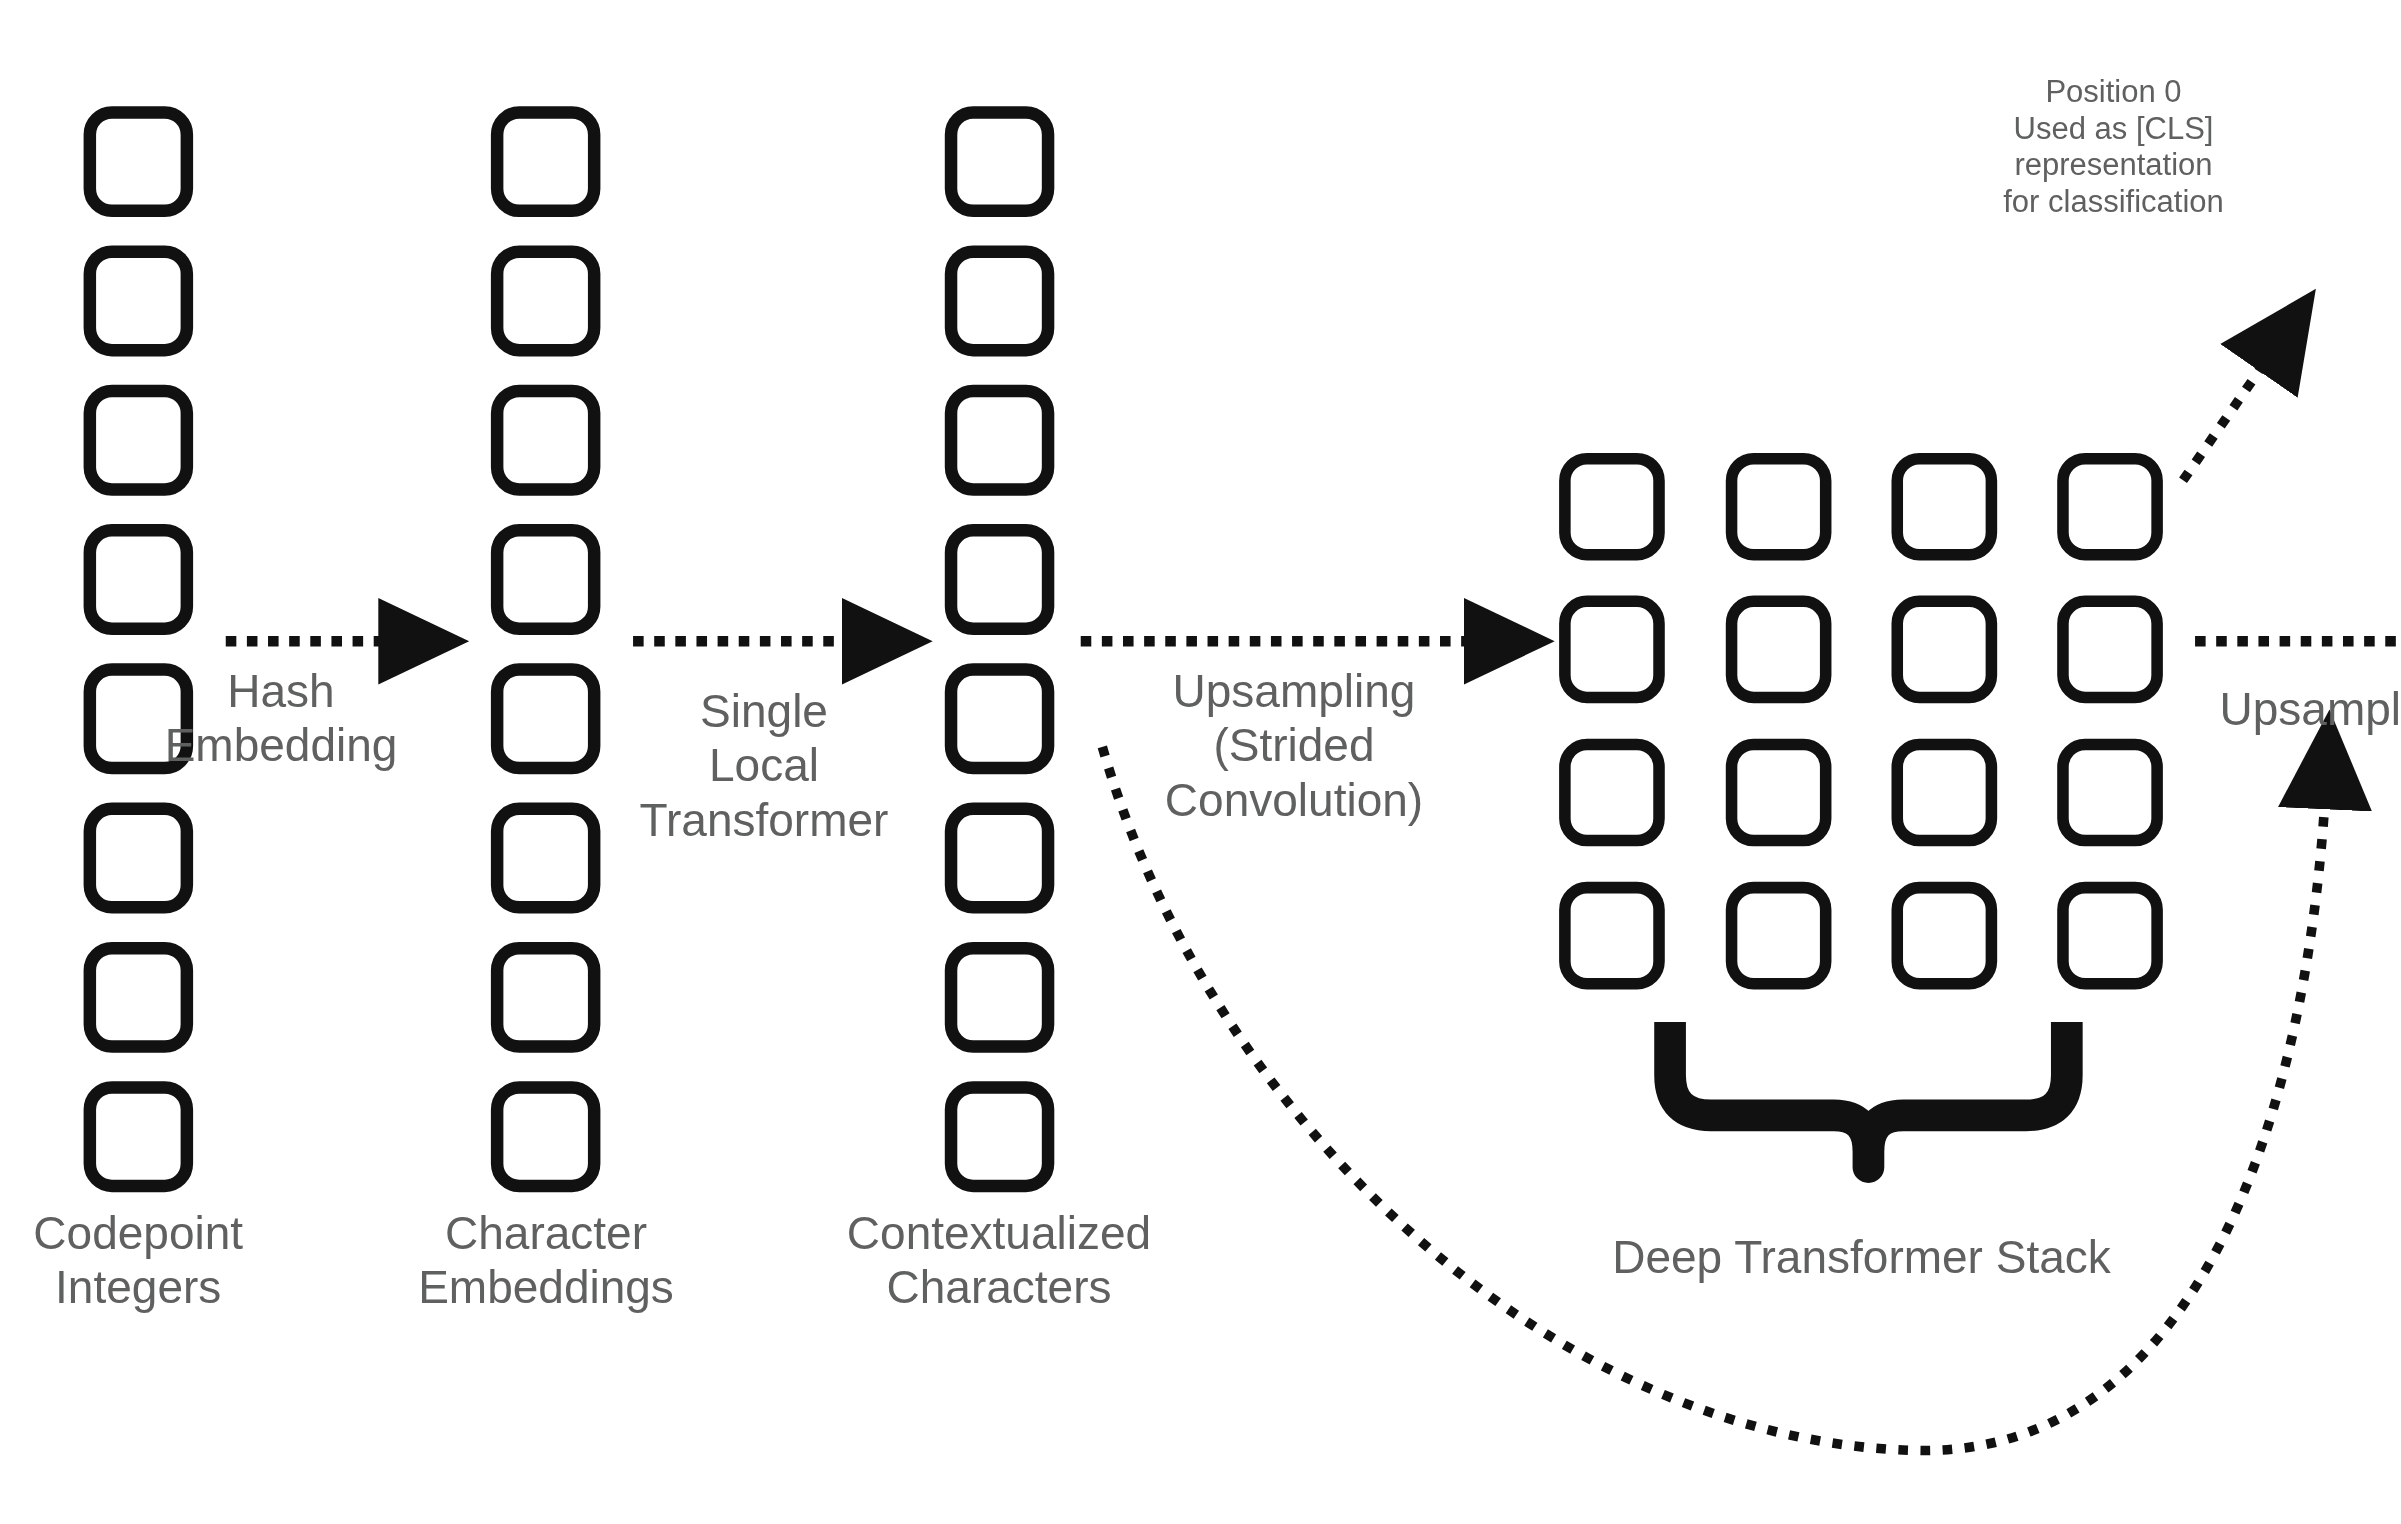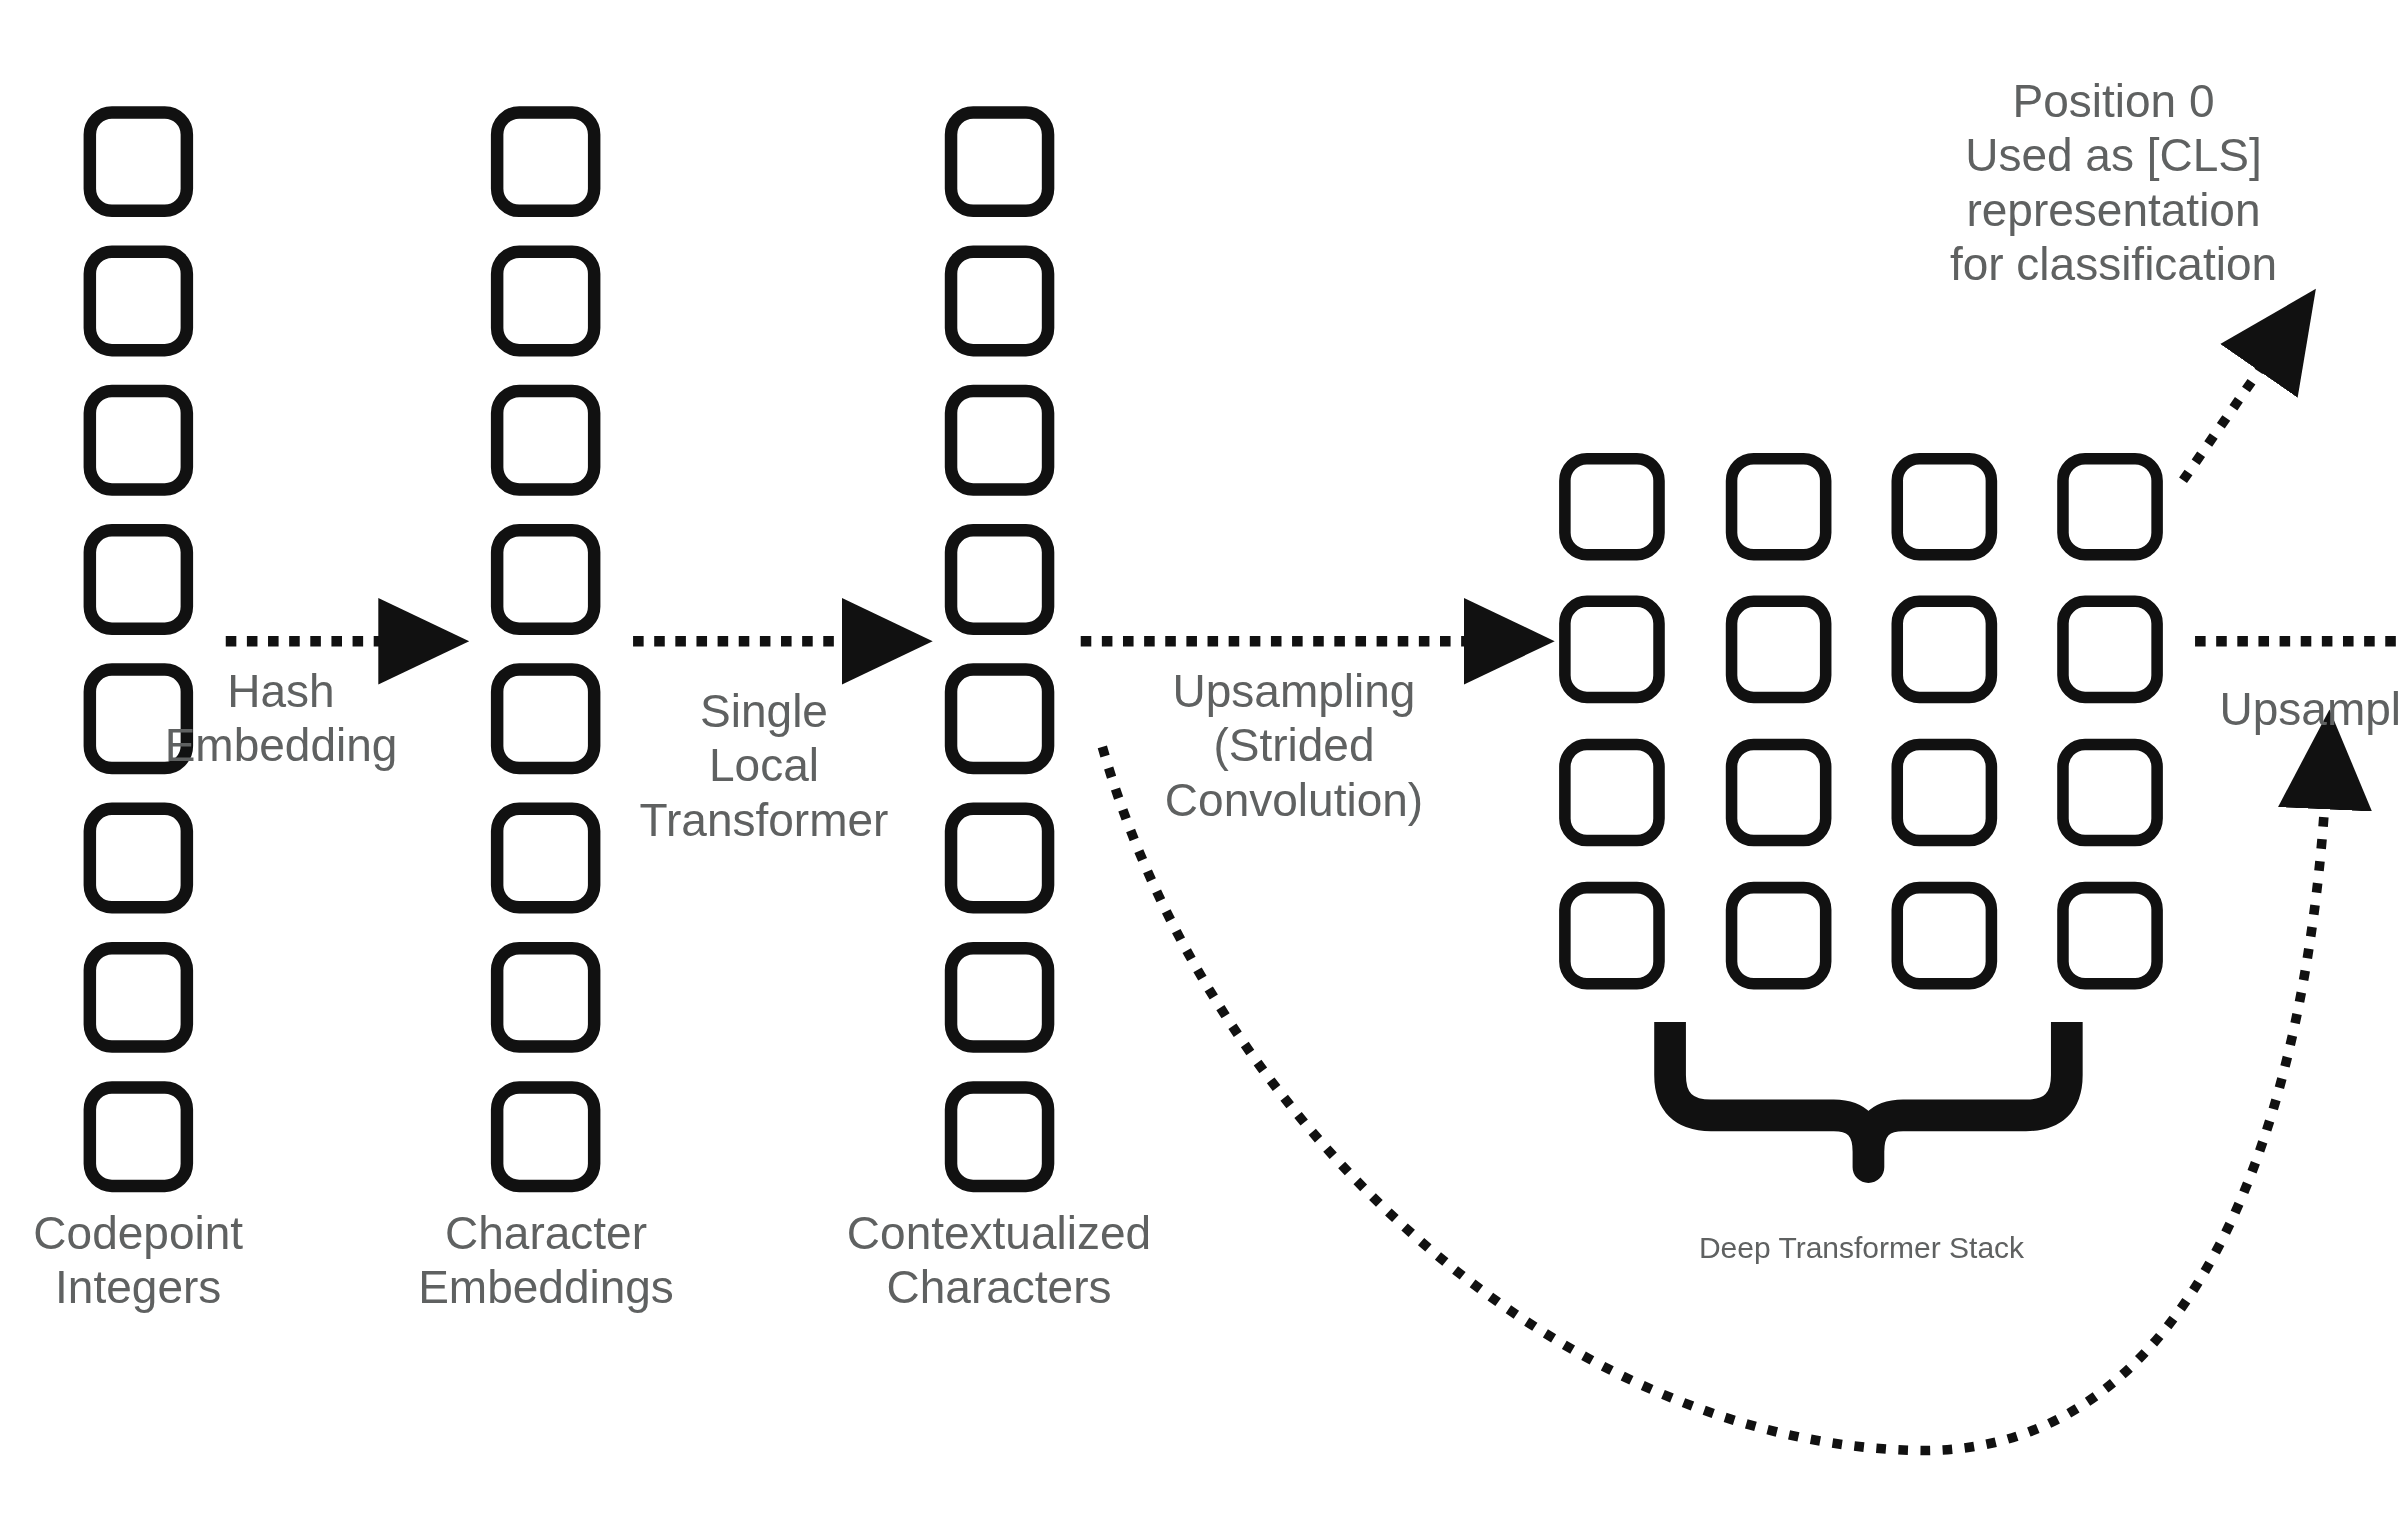--- a/index.html
+++ b/index.html
@@ -21,29 +21,29 @@
     position: absolute;
     top: 0;
     left: 0;
     width: 3307px;
     height: 1525px;
   }
   .lbl {
     position: absolute;
     color: #5f6161;
     font-family: "Liberation Sans", sans-serif;
-    font-size: 46px;
+    font-size: 31px;
     line-height: 1.18;
     text-align: center;
     white-space: pre-line;
     letter-spacing: 0px;
   }
   .lbl.arrowlbl { font-size: 46px; }
   .lbl.collbl { font-size: 46px; }
-  .lbl.stacklbl { font-size: 30px; }
+  .lbl.stacklbl { font-size: 46px; }
 </style>
 </head>
 <body>
 
 <div id="stage">
 
   <svg id="canvas" viewBox="0 0 6885 3175" xmlns="http://www.w3.org/2000/svg">
     <defs>
       <marker id="arrowhead" markerWidth="9" markerHeight="9" refX="4.2" refY="4.5" orient="auto" markerUnits="strokeWidth">
         <path d="M0,0.4 L8.6,4.5 L0,8.6 z" fill="#111111"></path>

